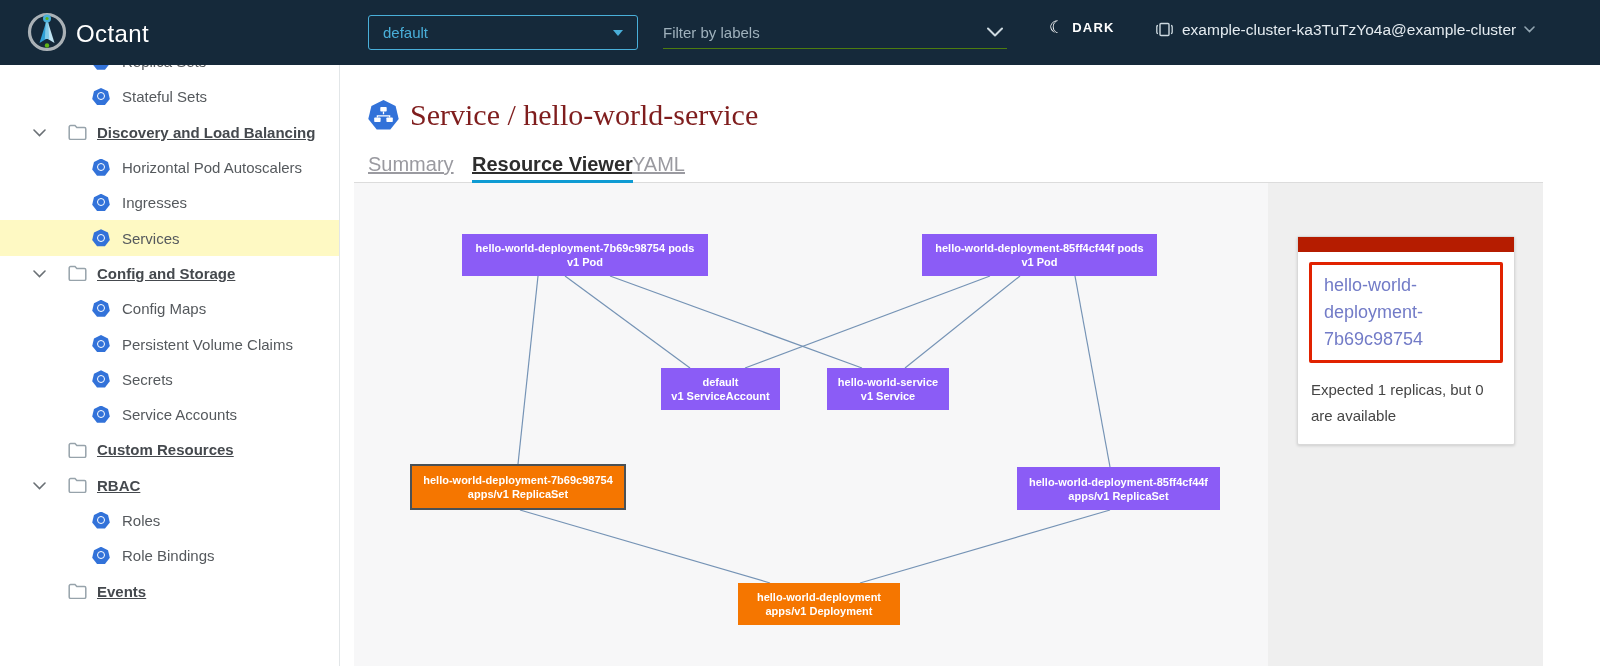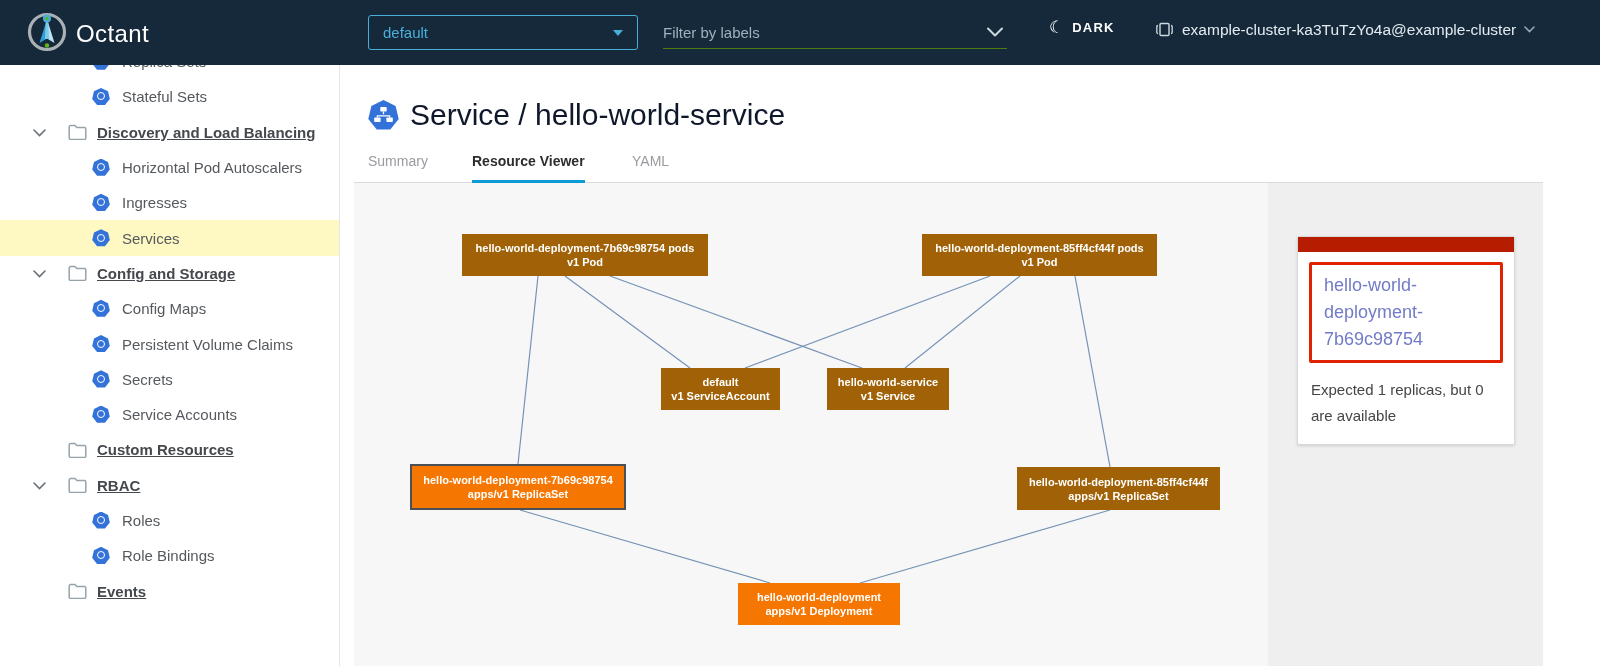--- a/index.html
+++ b/index.html
@@ -32,36 +32,36 @@
   .nav-row .chev { position:absolute; left:33px; top:14px; }
   .nav-row.group { padding-left:68px; }
   .nav-row.group .label { margin-left:10px; font-weight:700; color:#45494e; font-size:15px;text-decoration:underline; }
   .nav-row.resource { padding-left:92px; }
   .nav-row.resource .label { margin-left:12px; font-weight:400; color:#55595d; font-size:15px; }
   .hepta { width:18px; height:18px; background:#3272d9; clip-path:polygon(50% 0%, 89% 19%, 99% 61%, 72% 95%, 28% 95%, 1% 61%, 11% 19%); position:relative; flex:0 0 18px; }
   .hepta .ring { position:absolute; left:5px; top:4.5px; width:8px; height:8px; border:1.6px solid #fff; border-radius:50%; }
 
   
   .title-icon { position:absolute; left:368px; top:100px; width:31px; height:31px; z-index:5; }
-  .page-title { position:absolute; left:410px; top:98px; font-size:30px; color:#0f172a; font-weight:400; z-index:5; }
-  .tab { position:absolute; top:153px; height:29px; font-size:14px; color:#9a9aa0; cursor:pointer; z-index:5; }
+  .page-title { position:absolute; left:410px; top:98px; font-size:30px; color:#7f1d1d; font-weight:400; z-index:5;font-family:Liberation Serif, serif; }
+  .tab { position:absolute; top:153px; height:29px; font-size:20px; color:#9a9aa0; cursor:pointer; z-index:5;text-decoration:underline; }
   .tab.active { color:#2d2d2d; font-weight:700; }
   .tab.active::after { content:""; position:absolute; left:0; right:0; bottom:-1px; height:3.5px; background:#0e9bd3; }
   .tab-summary { left:368px; }
   .tab-resource-viewer { left:472px; }
   .tab-yaml { left:632px; }
   .tab-divider { position:absolute; left:354px; top:182px; width:1189px; height:1px; background:#dcdcdc; z-index:4; }
 
   
   .graph-area { position:absolute; left:354px; top:183px; width:914px; height:483px; background:#f7f7f8; }
   .edges { position:absolute; left:0; top:0; }
   .gnode { position:absolute; color:#fff; text-align:center; display:flex; flex-direction:column; justify-content:center; font-weight:700; cursor:pointer; }
   .gnode .nl1 { font-size:11px; line-height:14px; }
   .gnode .nl2 { font-size:11px; line-height:14px; }
-  .gnode.ok { background:#a16207; }
+  .gnode.ok { background:#8b5cf6; }
   .gnode.warning { background:#f57600; }
   .gnode.sel { border:2px solid #4a5156; }
   .n-pod1 { left:108px; top:51px; width:246px; height:42px; }
   .n-pod2 { left:568px; top:51px; width:235px; height:42px; }
   .n-sa   { left:307px; top:185px; width:119px; height:42px; }
   .n-svc  { left:473px; top:185px; width:122px; height:42px; }
   .n-rs1  { left:56px;  top:281px; width:216px; height:46px; }
   .n-rs2  { left:663px; top:284px; width:203px; height:43px; }
   .n-dep  { left:384px; top:400px; width:162px; height:42px; }
 

